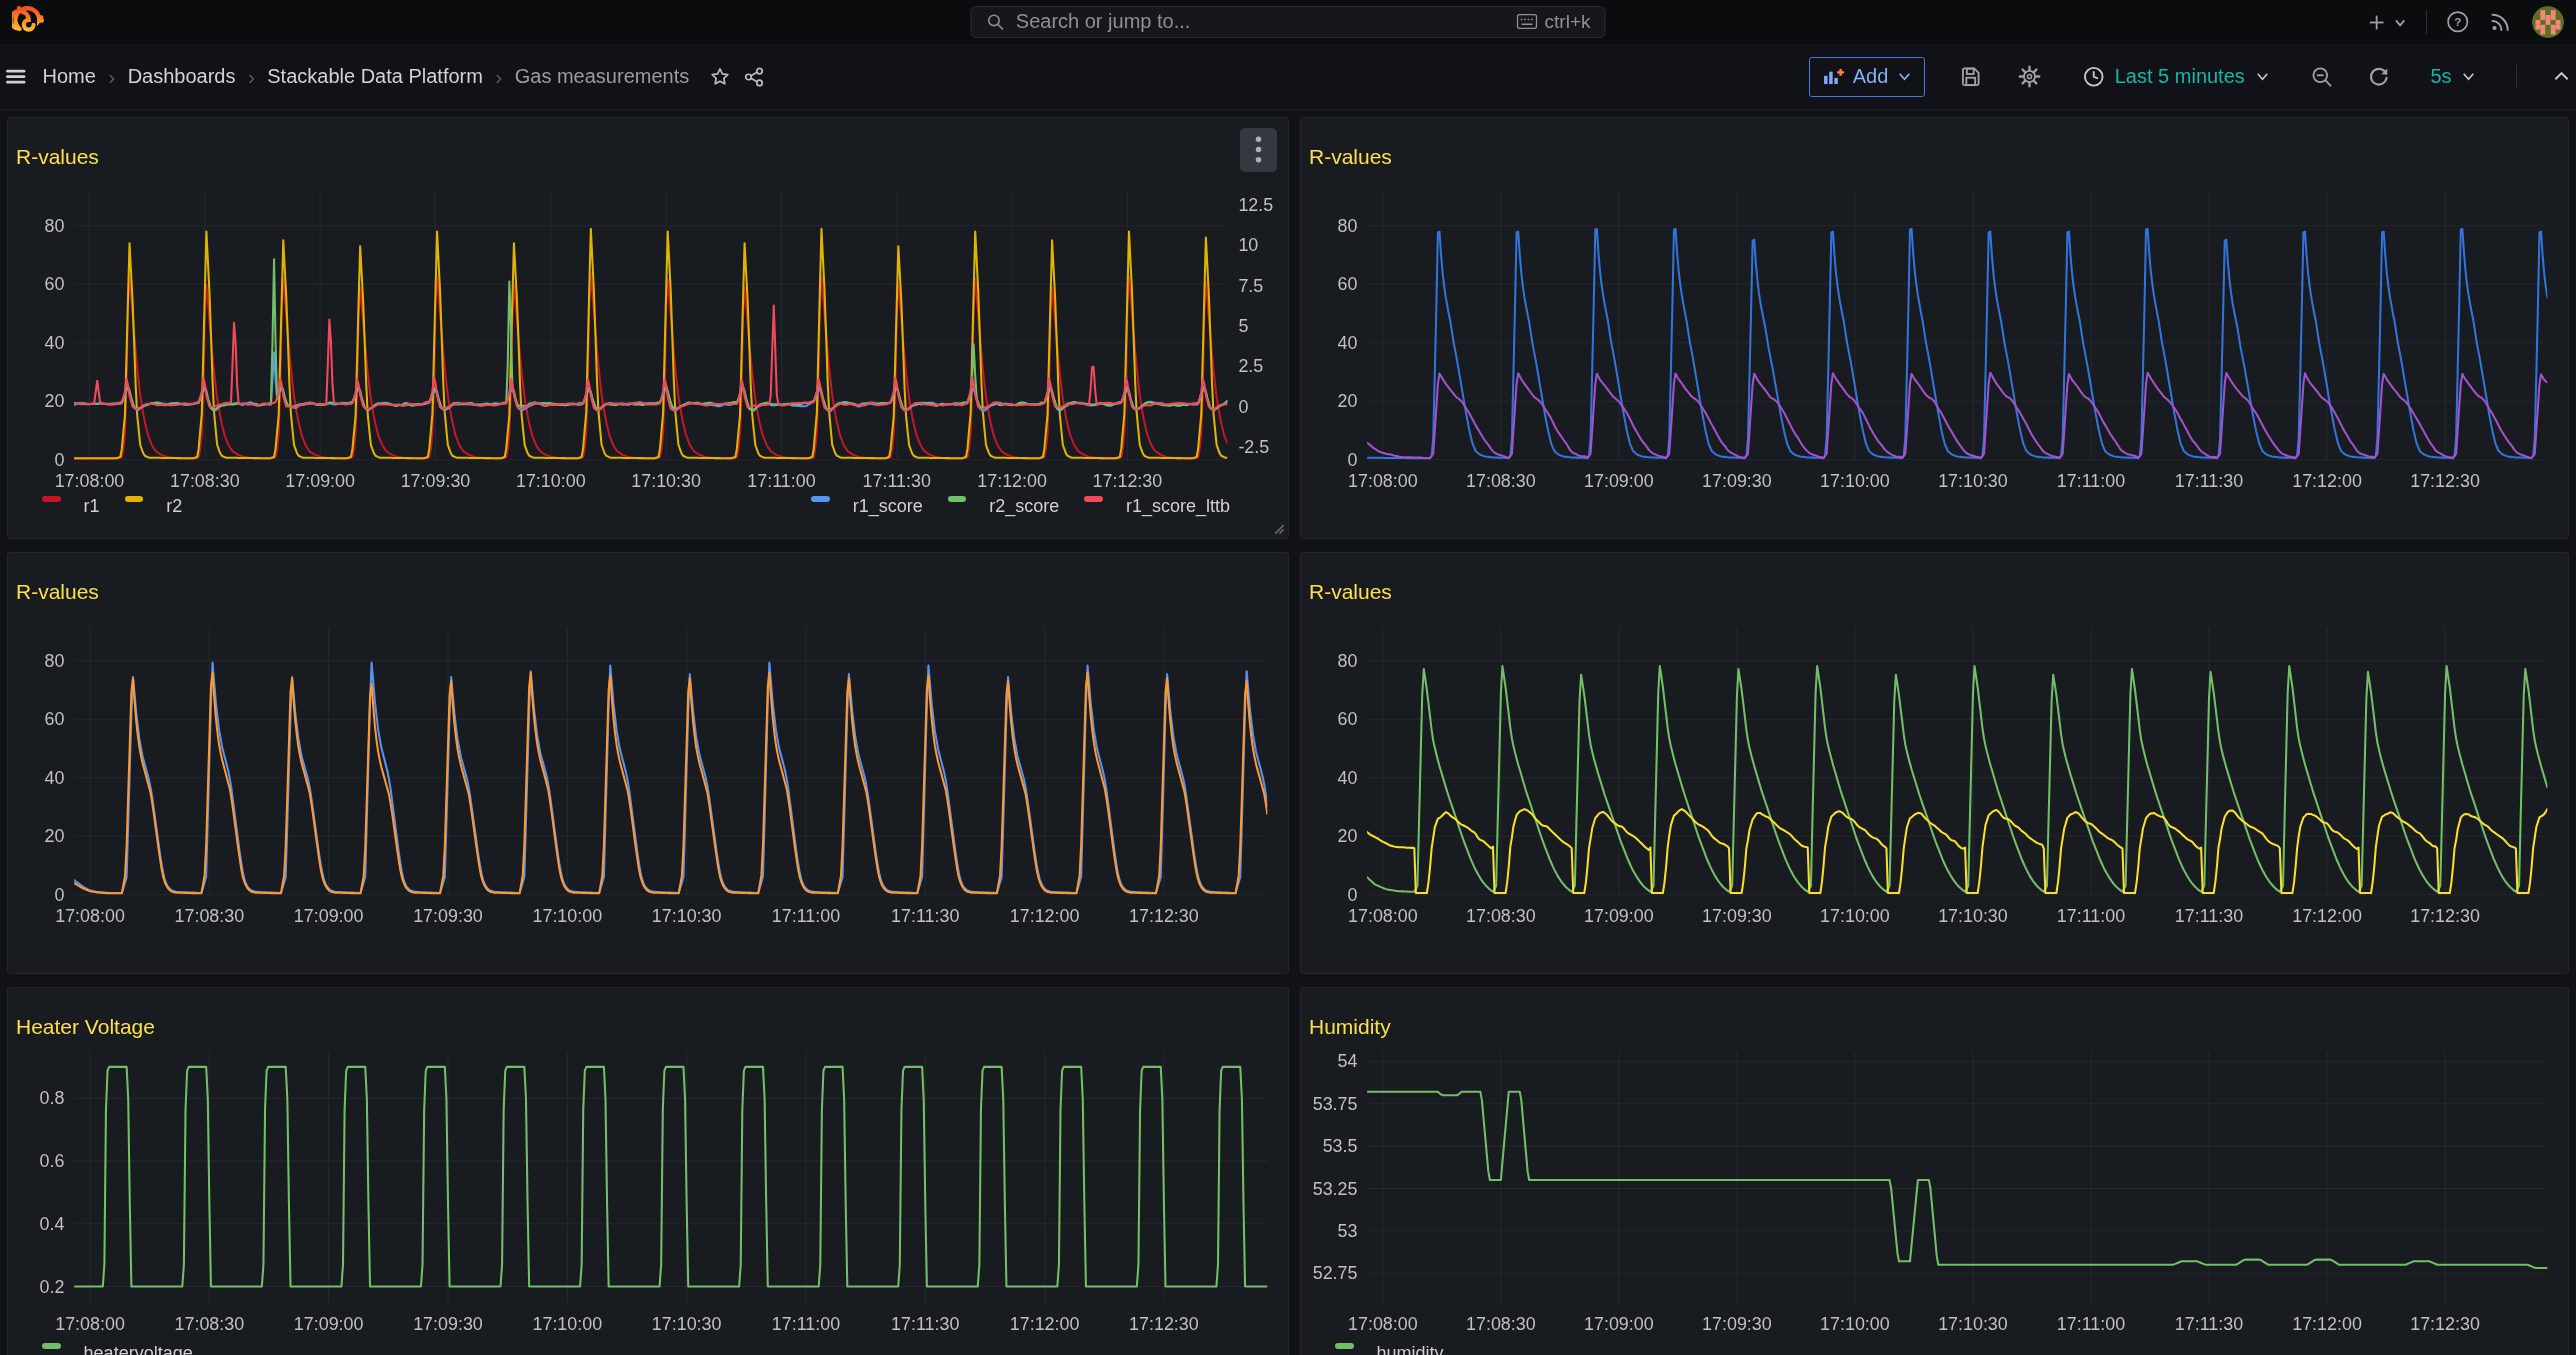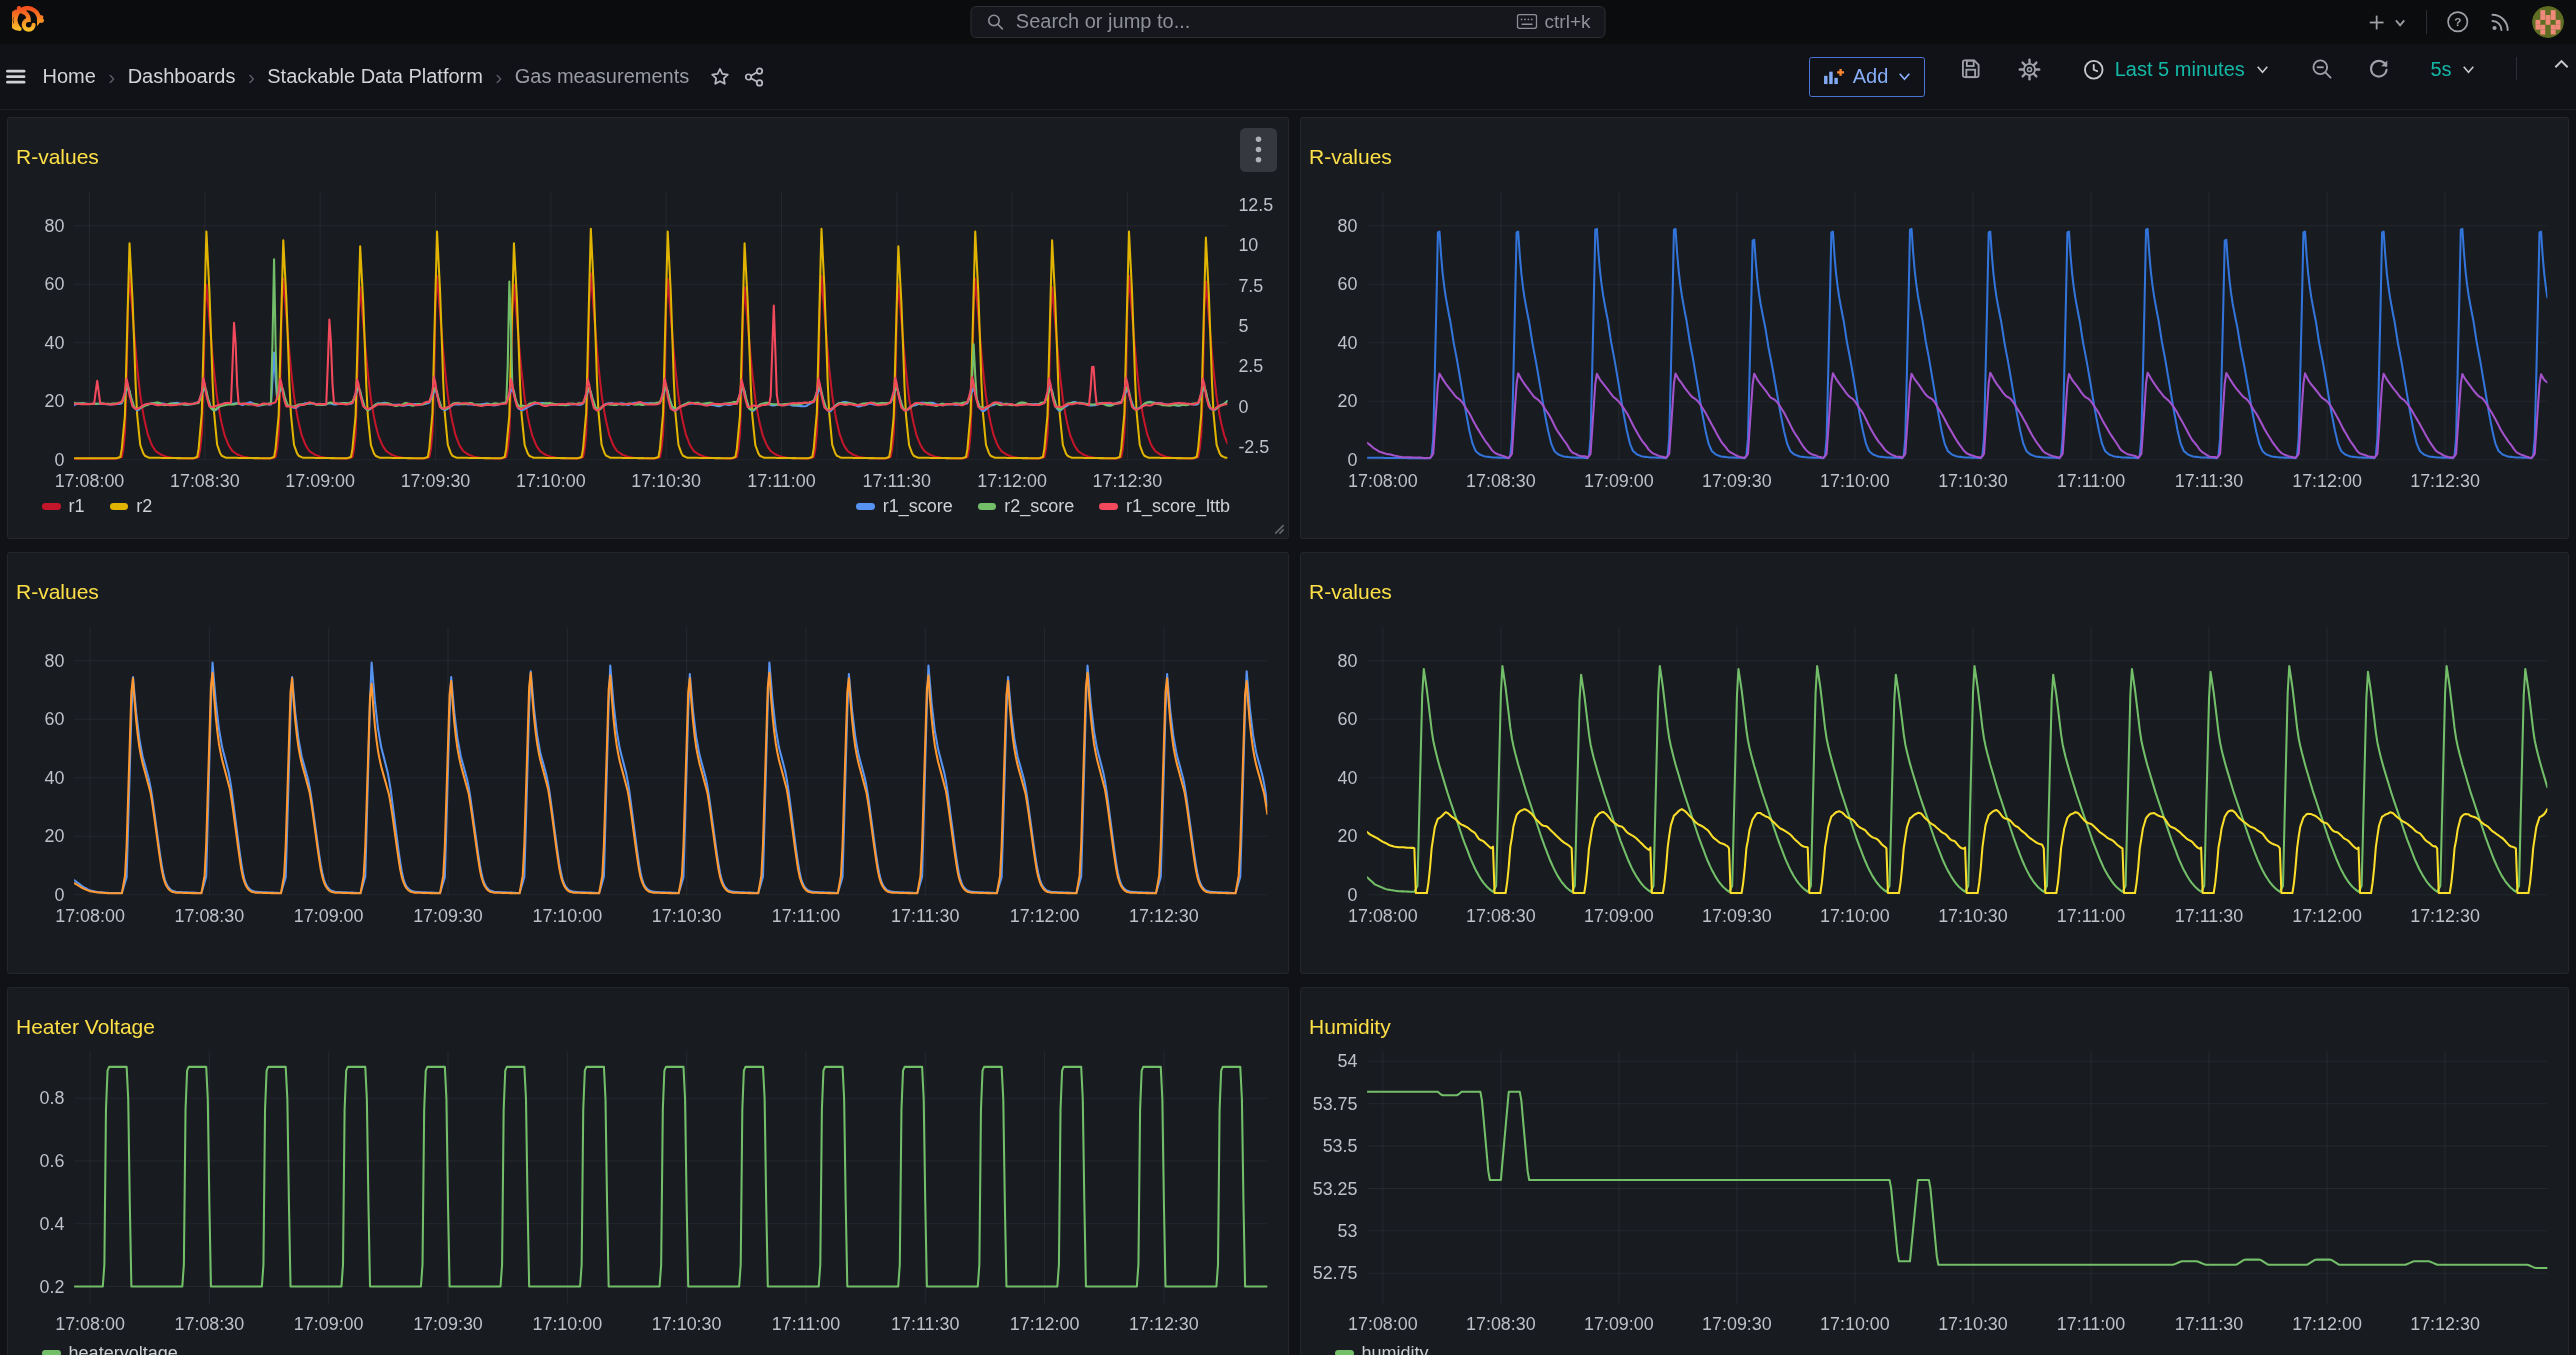--- a/index.html
+++ b/index.html
@@ -17,35 +17,35 @@
   .icnbtn{display:flex;align-items:center;justify-content:center;background:none;border:none;padding:0;cursor:pointer;}
   .vdiv{width:0.7px;height:23.5px;background:#2c2e36;}
   .avatar{width:32px;height:32px;border-radius:50%;overflow:hidden;}
   
   .toolbar{position:absolute;left:0;top:44px;width:2576px;height:66px;background:#111217;
     border-bottom:0.7px solid #1d1f25;display:flex;align-items:center;padding:0 4px;}
   .crumbs{display:flex;align-items:center;gap:12.4px;margin-left:15px;font-size:20px;color:#d2d3d9;}
   .crumbs .sep{color:#5a5c64;font-size:21px;}
   .crumbs .current{color:#9a9ca4;}
   .crumb{cursor:pointer;}
-  .tb-right{margin-left:auto;display:flex;align-items:flex-start;gap:34px;}
+  .tb-right{margin-left:auto;display:flex;align-items:center;gap:34px;}
   .addbtn{display:flex;align-items:center;gap:8.3px;height:40px;padding:0 12.4px;border:0.7px solid #4a77d4;
     border-radius:2.8px;background:transparent;color:#87aef7;font-size:20px;cursor:pointer;}
   .timebtn{display:flex;align-items:center;gap:9.7px;color:#14b8a6;font-size:20px;cursor:pointer;background:none;border:none;}
   
   .panel{position:absolute;height:422px;background:#181b1f;border:0.7px solid #24262c;border-radius:2.8px;}
   .r0{top:117px}.r1{top:552px}.r2{top:987px}
   .c0{left:7px;width:1282px}.c1{left:1300px;width:1269px}
   .ptitle{position:absolute;left:8px;top:9.7px;font-size:21px;font-weight:500;color:#fde047;cursor:pointer;}
   .plot{position:absolute;inset:0;width:100%;height:100%;}
   .legend{position:absolute;left:34px;right:34px;top:378px;display:flex;gap:25px;align-items:center;font-size:18px;color:#d0d1d6;}
   .legend.compact{top:355px;}
   .legend.split{justify-content:space-between;right:58px;}
   .lgroup{display:flex;gap:25px;align-items:center;}
-  .litem{display:flex;gap:8px;align-items:center;cursor:pointer;}
+  .litem{display:flex;gap:23px;cursor:pointer;}
   .lswatch{width:18.6px;height:6.2px;border-radius:3.4px;display:inline-block;}
   .kebab{position:absolute;right:11px;top:9.7px;width:37px;height:44px;background:#35383e;border-radius:5.5px;
     display:flex;align-items:center;justify-content:center;cursor:pointer;border:none;}
   .grip{position:absolute;right:2.8px;bottom:2.8px;}
 </style>
 </head>
 <body>
 
 <header class="topbar">
   <div class="logo">

